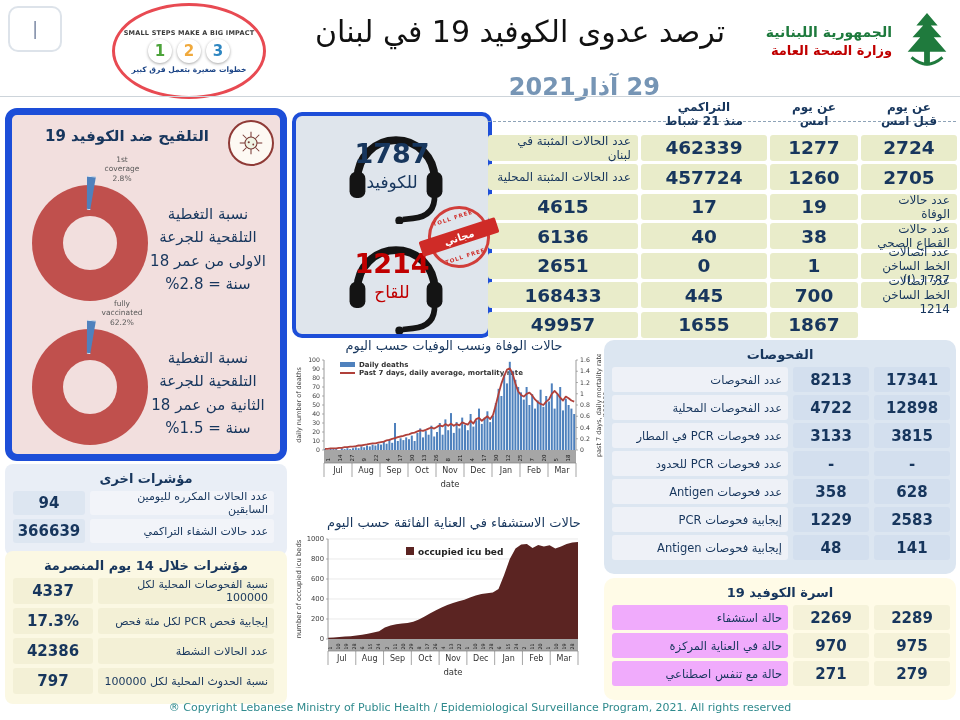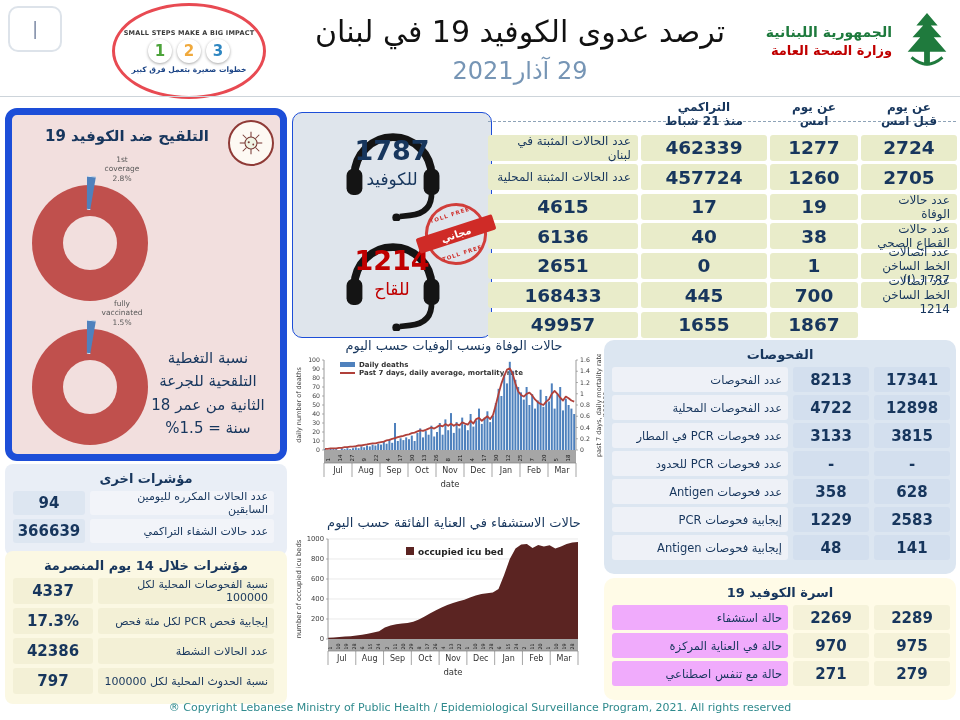--- a/index.html
+++ b/index.html
@@ -10,21 +10,21 @@
         background:#fff;color:#7583a0;font-size:17px;display:flex;align-items:center;justify-content:center;}
   .impact{position:absolute;left:112px;top:3px;width:148px;height:90px;border:3px solid #e84a52;border-radius:50%;
           display:flex;flex-direction:column;align-items:center;justify-content:center;background:#fff;}
   .imp-top{font-size:6.5px;font-weight:bold;color:#3a3a3a;text-align:center;letter-spacing:.2px;}
   .imp-circles{display:flex;gap:5px;margin:2px 0;}
   .imp-c{width:24px;height:24px;border-radius:50%;background:#fff;box-shadow:0 1px 3px rgba(0,0,0,.35);
          display:flex;align-items:center;justify-content:center;font-weight:bold;font-size:15px;}
   .c1{color:#4ca33a;} .c2{color:#f0a93c;} .c3{color:#2e86c1;}
   .imp-bottom{font-size:7.5px;font-weight:bold;color:#1c4587;direction:rtl;text-align:center;}
   .main-title{position:absolute;left:280px;top:14px;width:480px;text-align:center;font-size:30px;color:#111;direction:rtl;}
-  .date{position:absolute;left:380px;top:57px;width:280px;text-align:center;font-size:24px;font-weight:normal;color:#7695b5;direction:rtl;}
+  .date{position:absolute;left:380px;top:73px;width:280px;font-size:24px;font-weight:bold;color:#7695b5;direction:rtl;}
   .ministry{position:absolute;right:4px;top:8px;display:flex;align-items:center;gap:6px;}
   .min-text{text-align:right;direction:rtl;}
   .min1{color:#1e7a3d;font-weight:bold;font-size:14px;letter-spacing:.5px;}
   .min2{color:#c00000;font-weight:bold;font-size:13px;letter-spacing:.5px;margin-top:3px;}
   .cedar-box{width:58px;height:66px;}
   .hr{position:absolute;left:0;top:96px;width:960px;height:1px;background:#cdd4da;}
   
   .vacc{position:absolute;left:5px;top:108px;width:282px;height:353px;background:#f2dfde;border:7px solid #1d4ed8;border-radius:12px;box-sizing:border-box;}
   .vacc-title{position:absolute;left:10px;right:48px;top:12px;text-align:center;font-weight:bold;font-size:15px;color:#17365d;direction:rtl;}
   .virus{position:absolute;right:6px;top:5px;width:42px;height:42px;border:2px solid #8f3a36;border-radius:50%;background:#fdf9f3;
@@ -32,21 +32,21 @@
   .callout{position:absolute;width:96px;text-align:center;font-size:7.5px;color:#595959;white-space:pre-line;line-height:1.25;}
   .co1{left:62px;top:40px;} .co2{left:62px;top:184px;}
   .donut{position:absolute;width:116px;height:116px;border-radius:50%;background:#c0504d;}
   .d1{left:20px;top:70px;} .d2{left:20px;top:214px;}
   .donut::after{content:'';position:absolute;inset:31px;background:#f2dfde;border-radius:50%;}
   .pull{position:absolute;left:51px;top:-9px;width:12px;height:32px;background:#4f81bd;border:1px solid #eef2f7;
         transform:rotate(5deg);clip-path:polygon(18% 0,82% 0,62% 100%,38% 100%);}
   .vtext{position:absolute;right:8px;width:128px;font-size:15px;color:#17365d;text-align:center;direction:rtl;line-height:1.55;}
   .vt1{top:88px;} .vt2{top:232px;}
   
-  .phones{position:absolute;left:292px;top:112px;width:200px;height:226px;background:#dfe5ec;border:1px solid #1d4ed8;border-radius:10px;box-sizing:border-box;}
+  .phones{position:absolute;left:292px;top:112px;width:200px;height:226px;background:#dfe5ec;border:4px solid #1d4ed8;border-radius:10px;box-sizing:border-box;}
   .hs{position:absolute;left:36px;width:128px;height:102px;}
   .hs1{top:6px;} .hs2{top:116px;}
   .hnum{position:absolute;left:0;right:0;text-align:center;font-size:27px;font-weight:bold;}
   .n1{top:22px;color:#17365d;} .n2{top:132px;color:#c00000;}
   .hlbl{position:absolute;left:0;right:0;text-align:center;font-size:17px;direction:rtl;}
   .l1{top:56px;color:#17365d;} .l2{top:166px;color:#c00000;}
   .stamp{position:absolute;left:132px;top:90px;width:62px;height:62px;transform:rotate(-18deg);z-index:5;}
   .stamp-ring{position:absolute;inset:0;border:3px solid #cf2b27;border-radius:50%;opacity:.9;}
   .stamp-t{position:absolute;left:0;right:0;top:8px;text-align:center;font-size:5.5px;font-weight:bold;color:#cf2b27;letter-spacing:1px;}
   .stamp-b{position:absolute;left:0;right:0;bottom:8px;text-align:center;font-size:5.5px;font-weight:bold;color:#cf2b27;letter-spacing:1px;}
@@ -135,23 +135,24 @@
         <circle cx="17" cy="19" r="1.4" fill="#7a3b36"></circle>
           <circle cx="23" cy="22" r="1.2" fill="#7a3b36"></circle>
       </svg>
     </div>
     <div class="callout co1">1st
 coverage
 2.8%</div>
     <div class="donut d1">
         <div class="pull"></div>
       </div>
+    <div class="vtext vt1">نسبة التغطية التلقحية للجرعة الاولى من عمر 18 سنة = 2.8%</div>
     <div class="callout co2">fully
 vaccinated
-1.5%</div>
+62.2%</div>
     <div class="donut d2">
         <div class="pull"></div>
       </div>
     <div class="vtext vt2">نسبة التغطية التلقحية للجرعة الثانية من عمر 18 سنة = 1.5%</div>
   </div>
 
   <div class="phones">
     <svg class="hs hs1" viewBox="0 0 100 90">
       <path d="M16 50 a34 34 0 0 1 68 0" fill="none" stroke="#141414" stroke-width="7"></path>
       <rect x="9" y="44" width="14" height="23" rx="6" fill="#141414"></rect>

